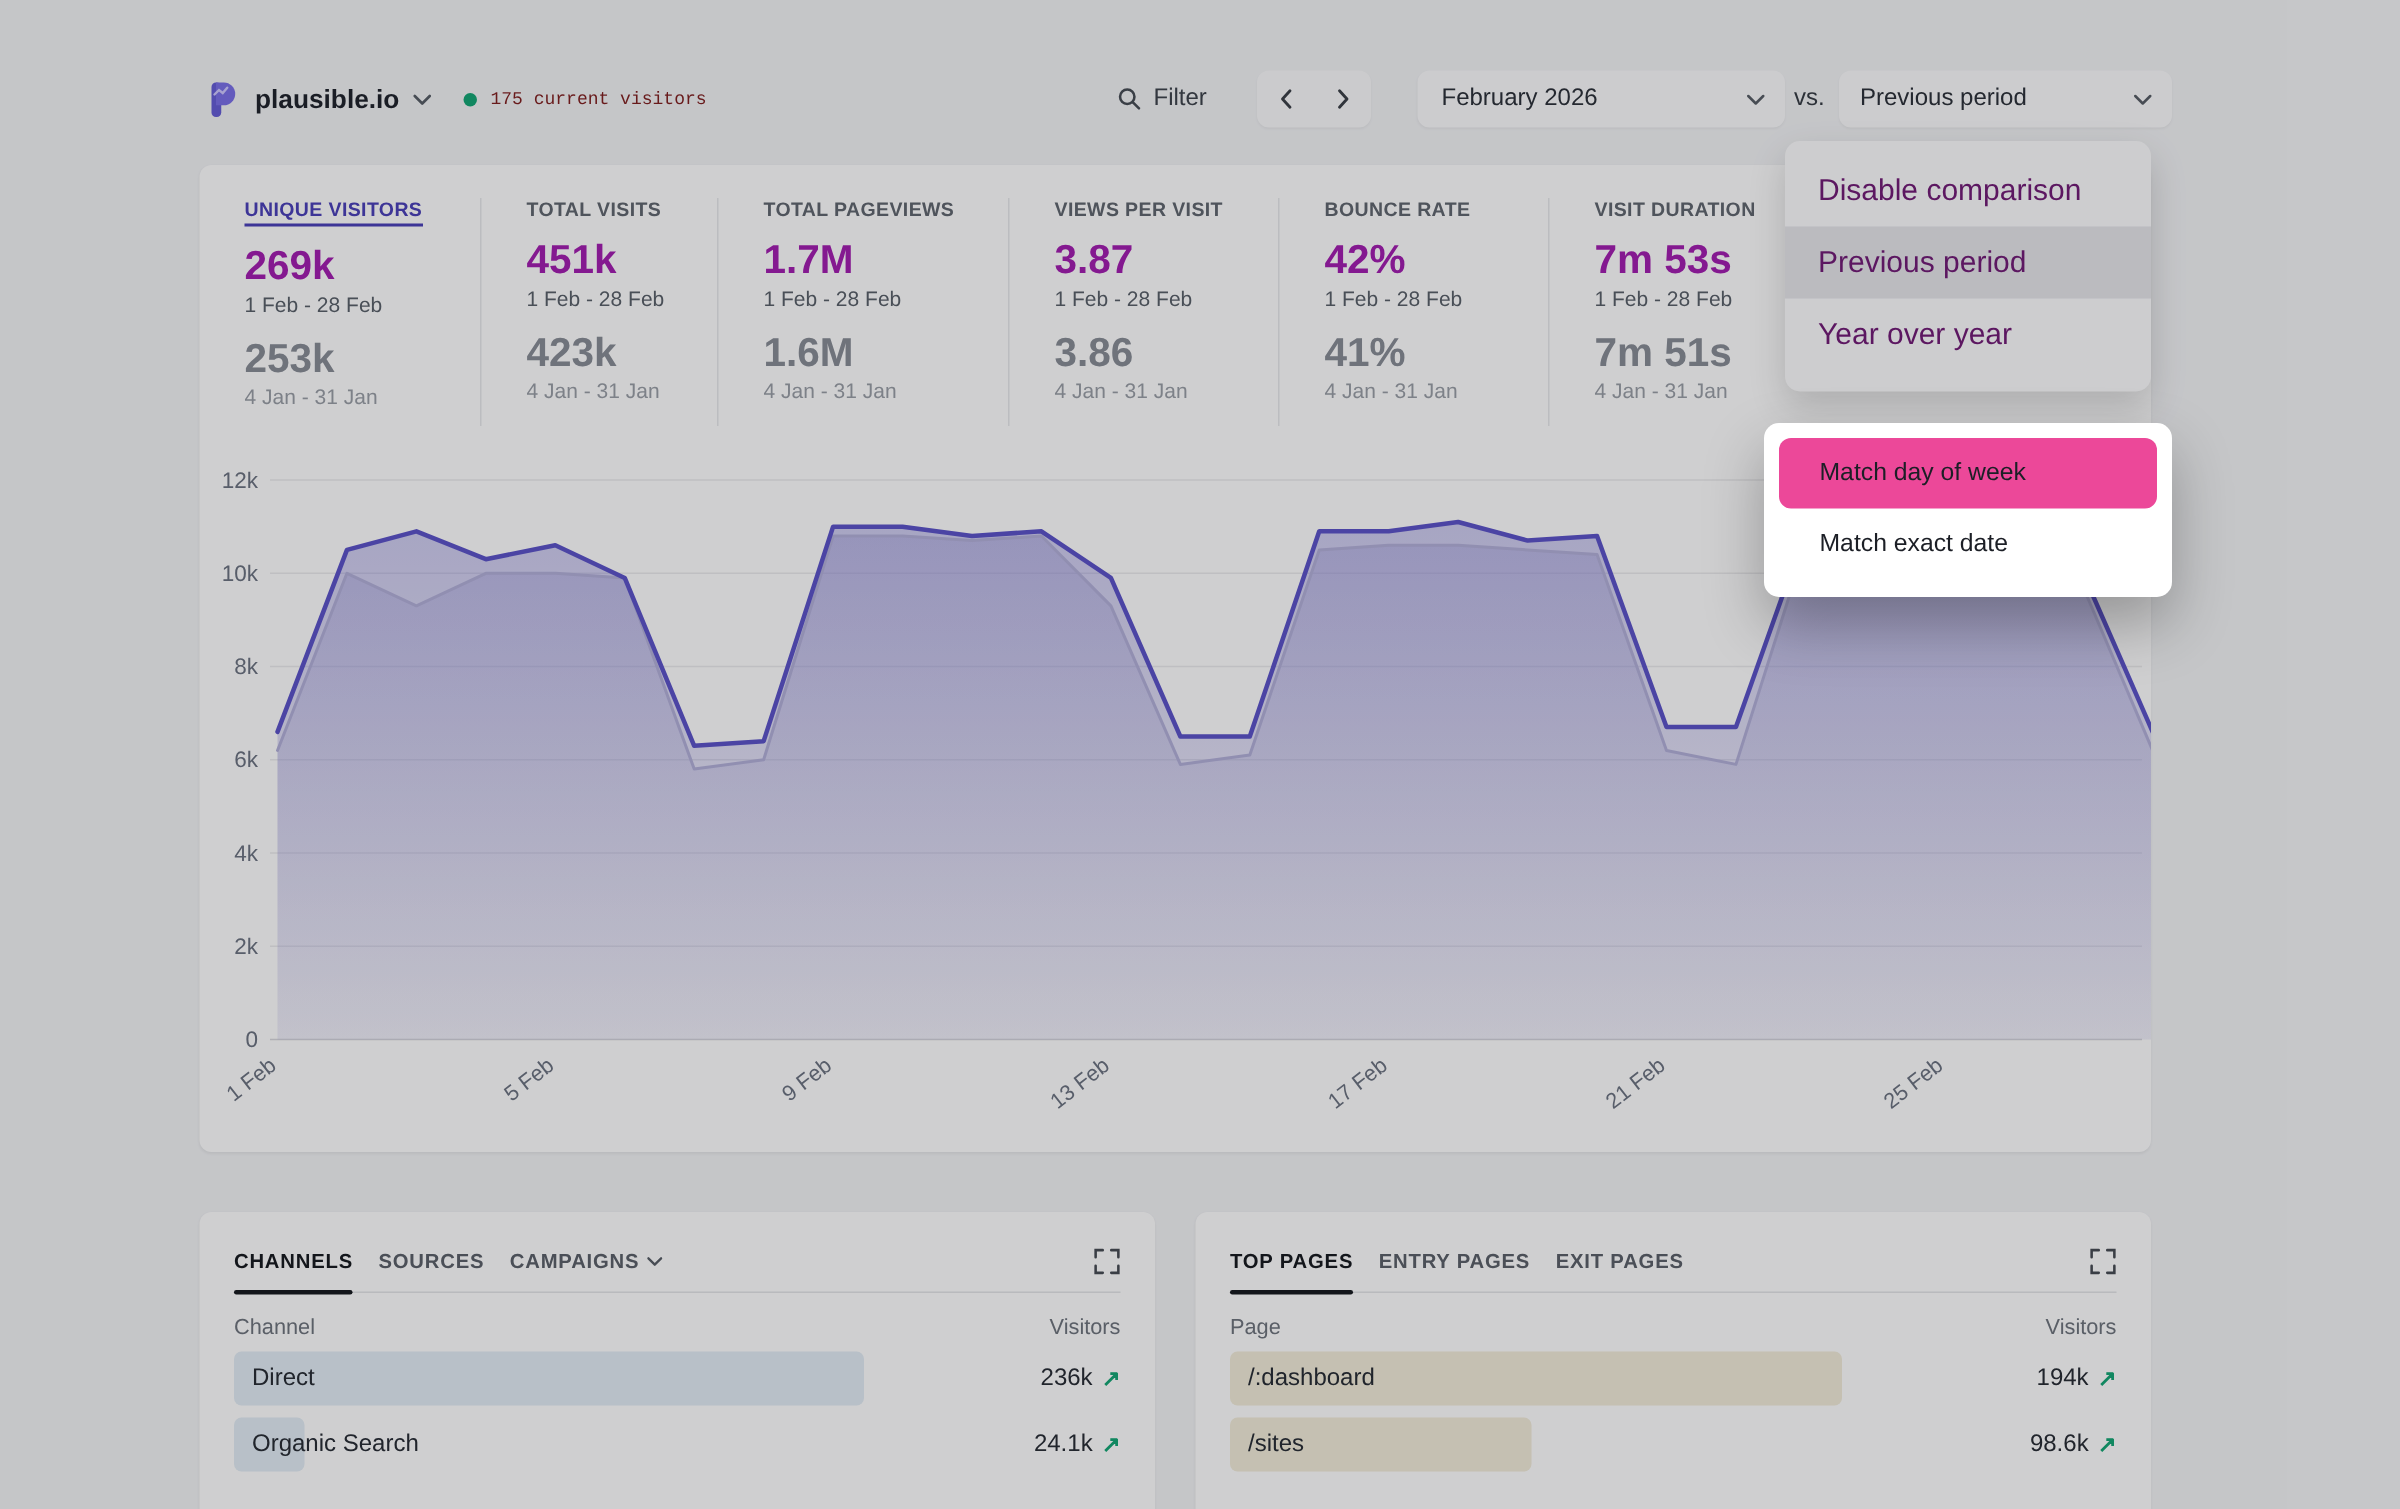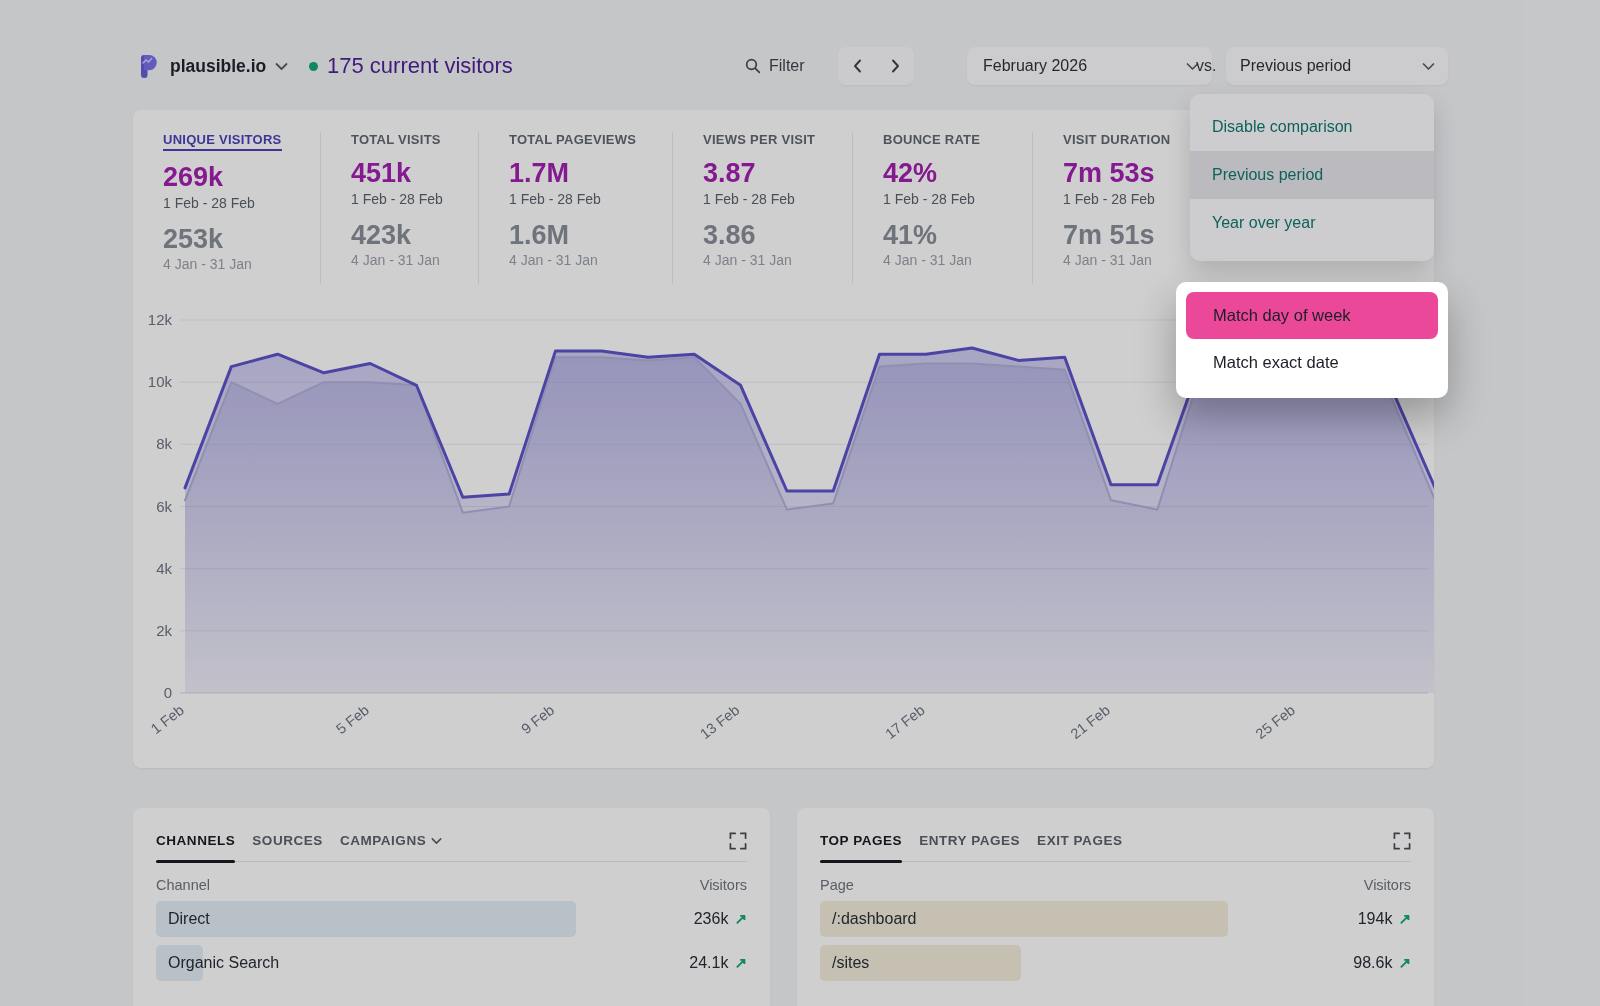--- a/index.html
+++ b/index.html
@@ -6,31 +6,31 @@
   .app{position:relative;width:1600px;height:1006px;overflow:hidden;
        background:#f3f4f6;font-family:"Liberation Sans",sans-serif;
        -webkit-font-smoothing:antialiased;}
 
   
   .topbar{position:absolute;left:133px;top:42px;width:1301px;height:48px;}
   .brand{position:absolute;left:6px;top:0;height:48px;display:flex;align-items:center;cursor:pointer;}
   .brand .site{margin-left:10px;font-size:17.5px;font-weight:700;color:#1d212a;}
   .brand .chev{margin-left:9px;display:flex;}
   .visitors{position:absolute;left:176px;top:0;height:48px;display:flex;align-items:center;gap:9px;
-            font-size:22px;color:#4c1d95;}
+            font-size:12px;color:#7f1d1d;font-family:Liberation Mono, monospace;}
   .dot{width:9px;height:9px;border-radius:50%;background:#12a673;}
   .filter-btn{position:absolute;left:606px;top:5px;height:38px;display:flex;align-items:center;gap:8px;
               font-size:16px;color:#3c424a;cursor:pointer;padding:0 6px;border-radius:8px;}
   .arrow-group{position:absolute;left:705px;top:5px;width:76px;height:38px;background:#fbfbfc;
                border-radius:8px;box-shadow:0 1px 2px rgba(0,0,0,.05);display:flex;}
   .arrow-group .ab{flex:1;display:flex;align-items:center;justify-content:center;cursor:pointer;}
   .sel-btn{position:absolute;top:5px;height:38px;background:#fcfcfd;border-radius:8px;
            box-shadow:0 1px 2px rgba(0,0,0,.05);display:flex;align-items:center;cursor:pointer;
            font-size:16px;color:#2a2f37;font-weight:500;}
-  .month-btn{left:834px;width:229px;padding-left:16px;}
+  .month-btn{left:812px;width:229px;padding-left:16px;}
   .comp-btn{left:1093px;width:208px;padding-left:14px;}
   .sel-btn .chev{margin-left:auto;margin-right:13px;display:flex;}
   .vs{position:absolute;left:1063px;top:0;height:48px;display:flex;align-items:center;
       font-size:16px;color:#343a42;}
 
   
   .main-card{position:absolute;left:133px;top:110px;width:1301px;height:658px;background:#ffffff;
              border-radius:8px;box-shadow:0 1px 2px rgba(0,0,0,.06);}
   .metrics-row{position:absolute;left:0;top:22px;width:100%;display:flex;}
   .metric{box-sizing:border-box;padding-left:30px;height:152px;cursor:pointer;}
@@ -40,22 +40,22 @@
   .m-value{margin-top:11px;font-size:27px;font-weight:700;color:#a21caf;}
   .m-period{margin-top:2px;font-size:14px;color:#585f68;}
   .m-prev{margin-top:13px;font-size:27px;font-weight:700;color:#878c95;}
   .m-prevperiod{margin-top:1px;font-size:14px;color:#999ea6;}
   .chart-wrap{position:absolute;left:0;top:190px;width:1301px;height:455px;}
   .chart-wrap svg{display:block;}
 
   
   .menu{position:absolute;left:1190px;top:94px;width:244px;background:#fdfdfe;border-radius:10px;
         box-shadow:0 10px 25px rgba(0,0,0,.16);padding:9px 0 14px;z-index:30;}
-  .menu-item{height:48px;display:flex;align-items:center;padding-left:22px;font-size:16px;
-             color:#0f766e;cursor:pointer;}
+  .menu-item{height:48px;display:flex;align-items:center;padding-left:22px;font-size:20px;
+             color:#701a75;cursor:pointer;}
   .menu-item.selected{background:#e6e6ea;}
 
   
   .dim-overlay{position:absolute;inset:0;background:rgba(17,17,20,0.20);z-index:50;}
 
   
   .submenu{position:absolute;left:1176px;top:282px;width:272px;background:#ffffff;border-radius:10px;
            box-shadow:0 18px 40px rgba(0,0,0,.28);padding:10px 10px 12px;z-index:60;box-sizing:border-box;}
   .submenu-item{height:47px;display:flex;align-items:center;border-radius:8px;padding-left:27px;
                 font-size:16.5px;color:#1c1f26;cursor:pointer;}

